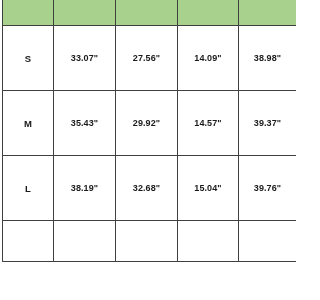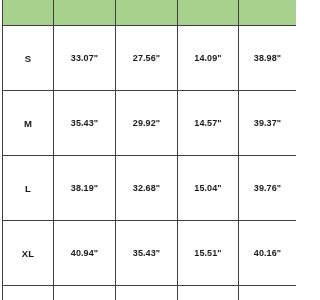--- a/index.html
+++ b/index.html
@@ -132,27 +132,20 @@
         </tr>
 
         <tr>
           <td class="size-cell">L</td>
           <td>38.19"</td>
           <td>32.68"</td>
           <td>15.04"</td>
           <td>39.76"</td>
         </tr>
 
-        <tr>
-          <td class="size-cell">XL</td>
-          <td>40.94"</td>
-          <td>35.43"</td>
-          <td>15.51"</td>
-          <td>40.16"</td>
-        </tr>
 
         <tr class="empty-row">
           <td class="size-cell"></td>
           <td></td>
           <td></td>
           <td></td>
           <td></td>
         </tr>
 
       </tbody>

